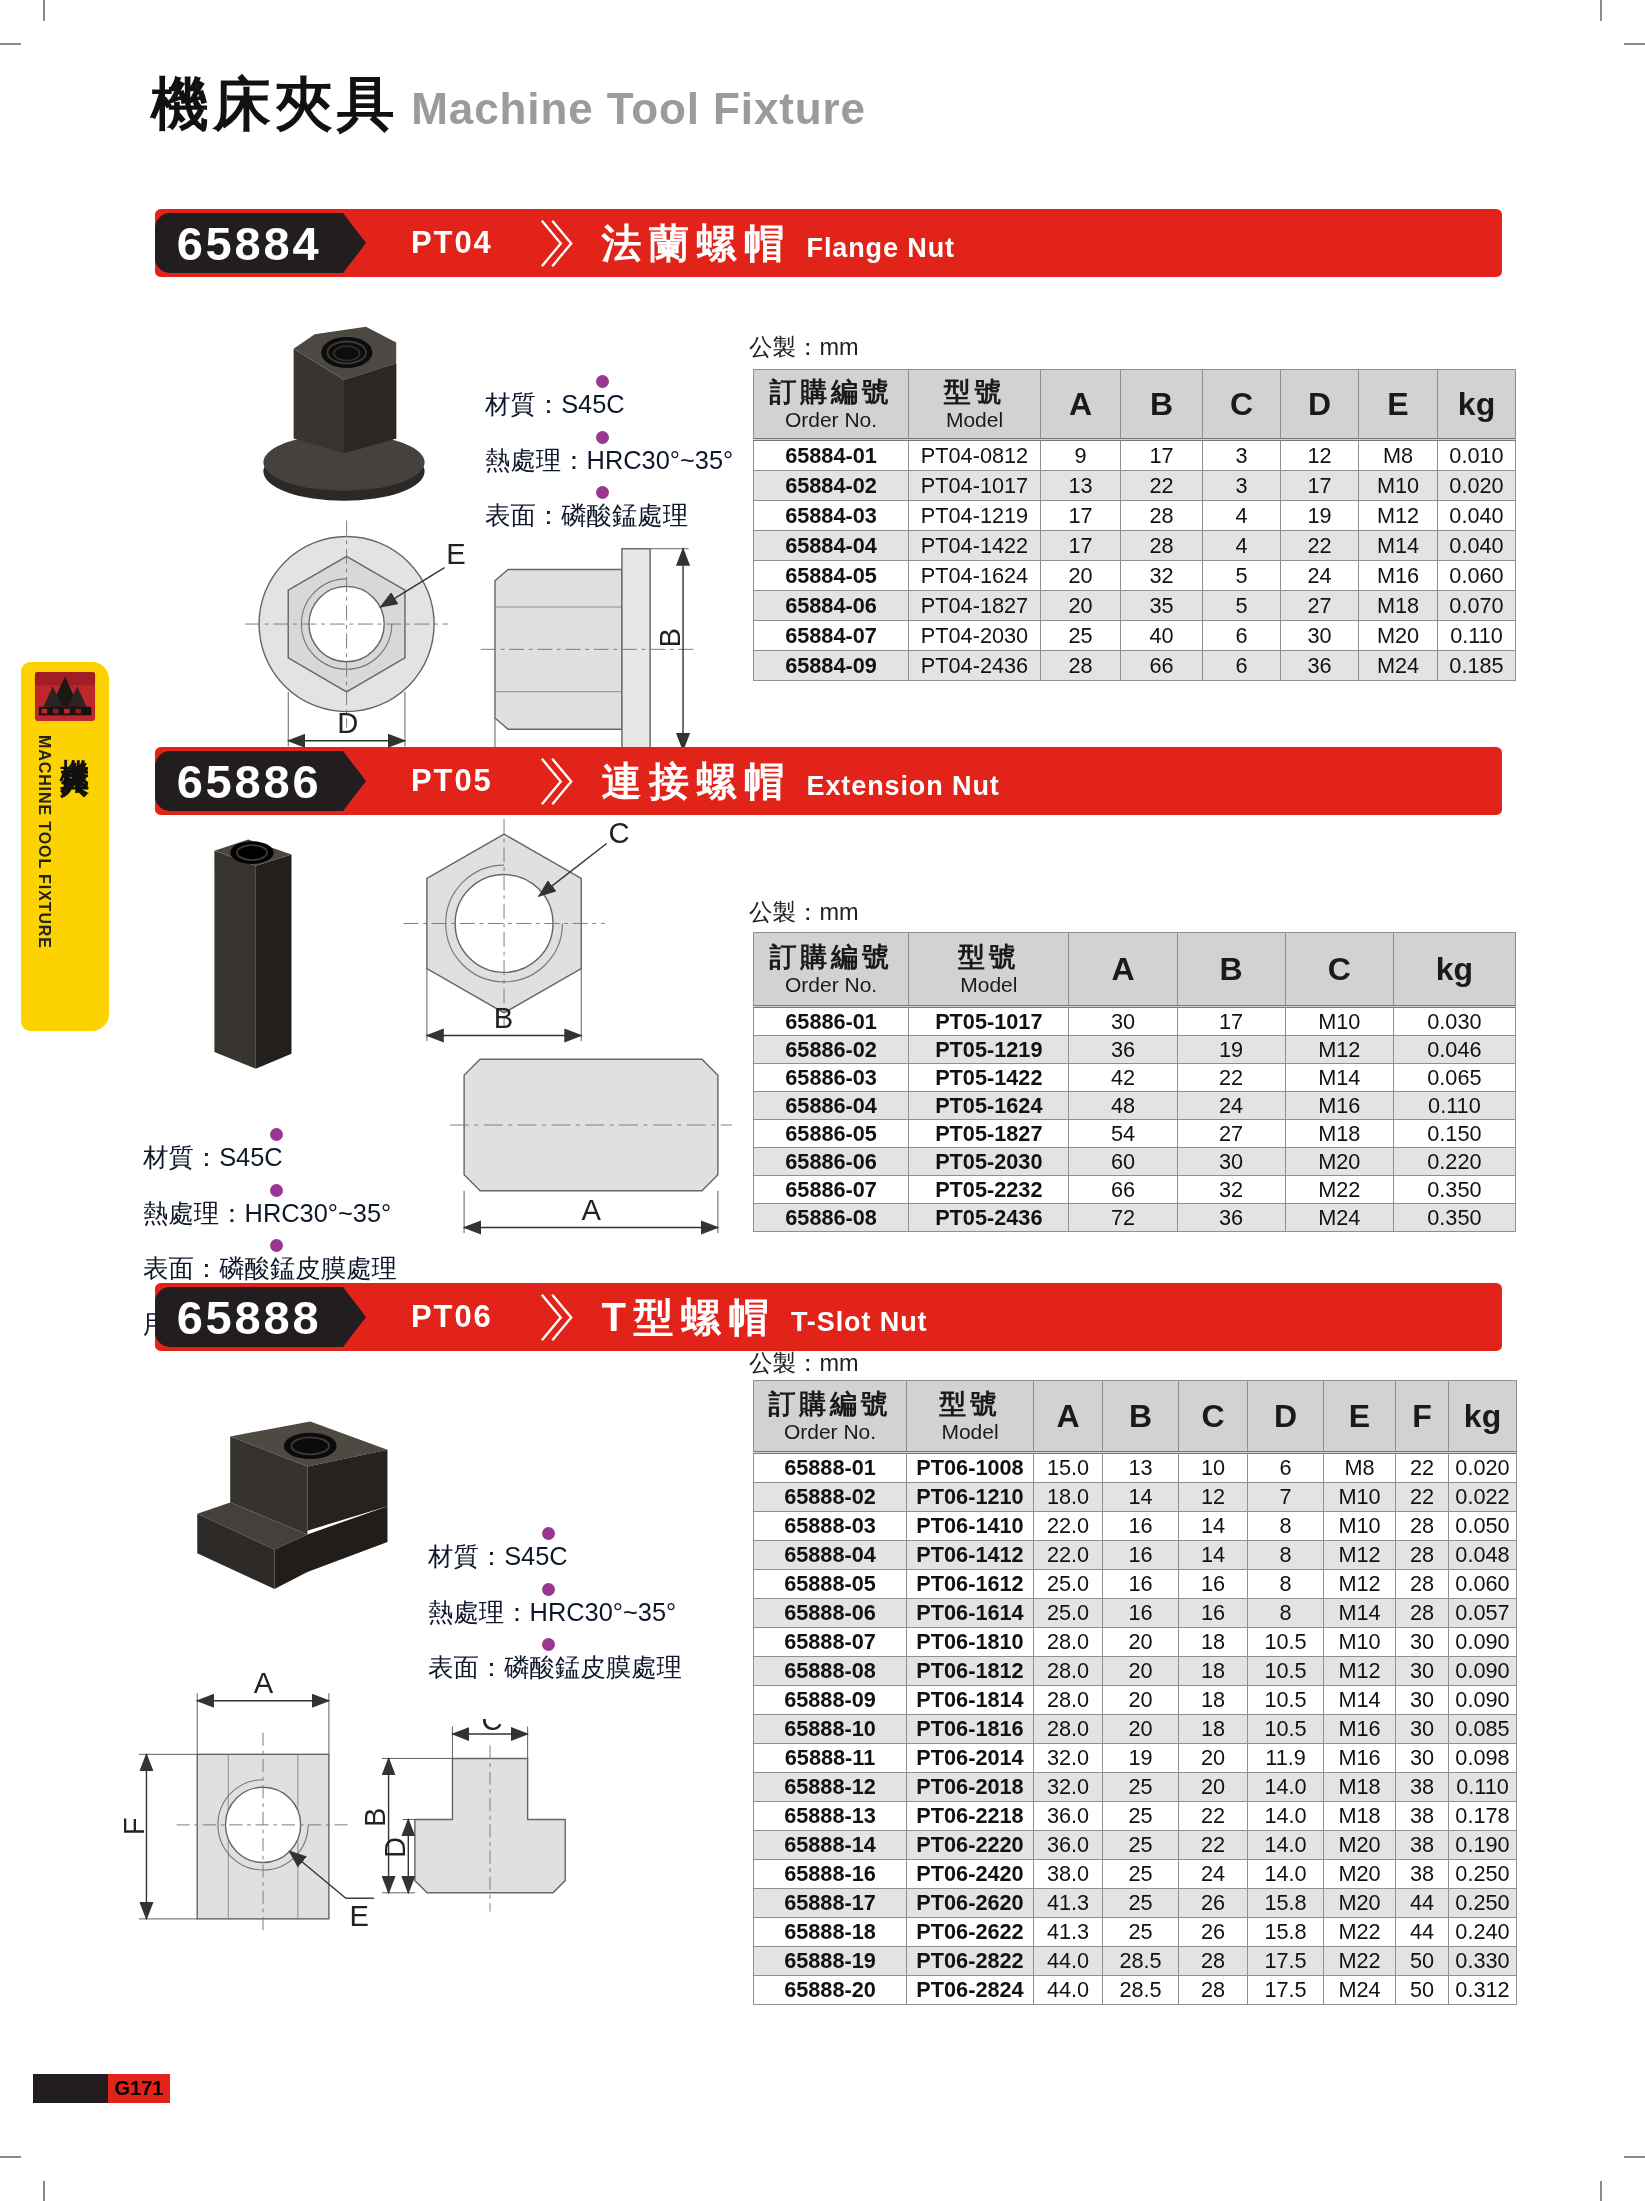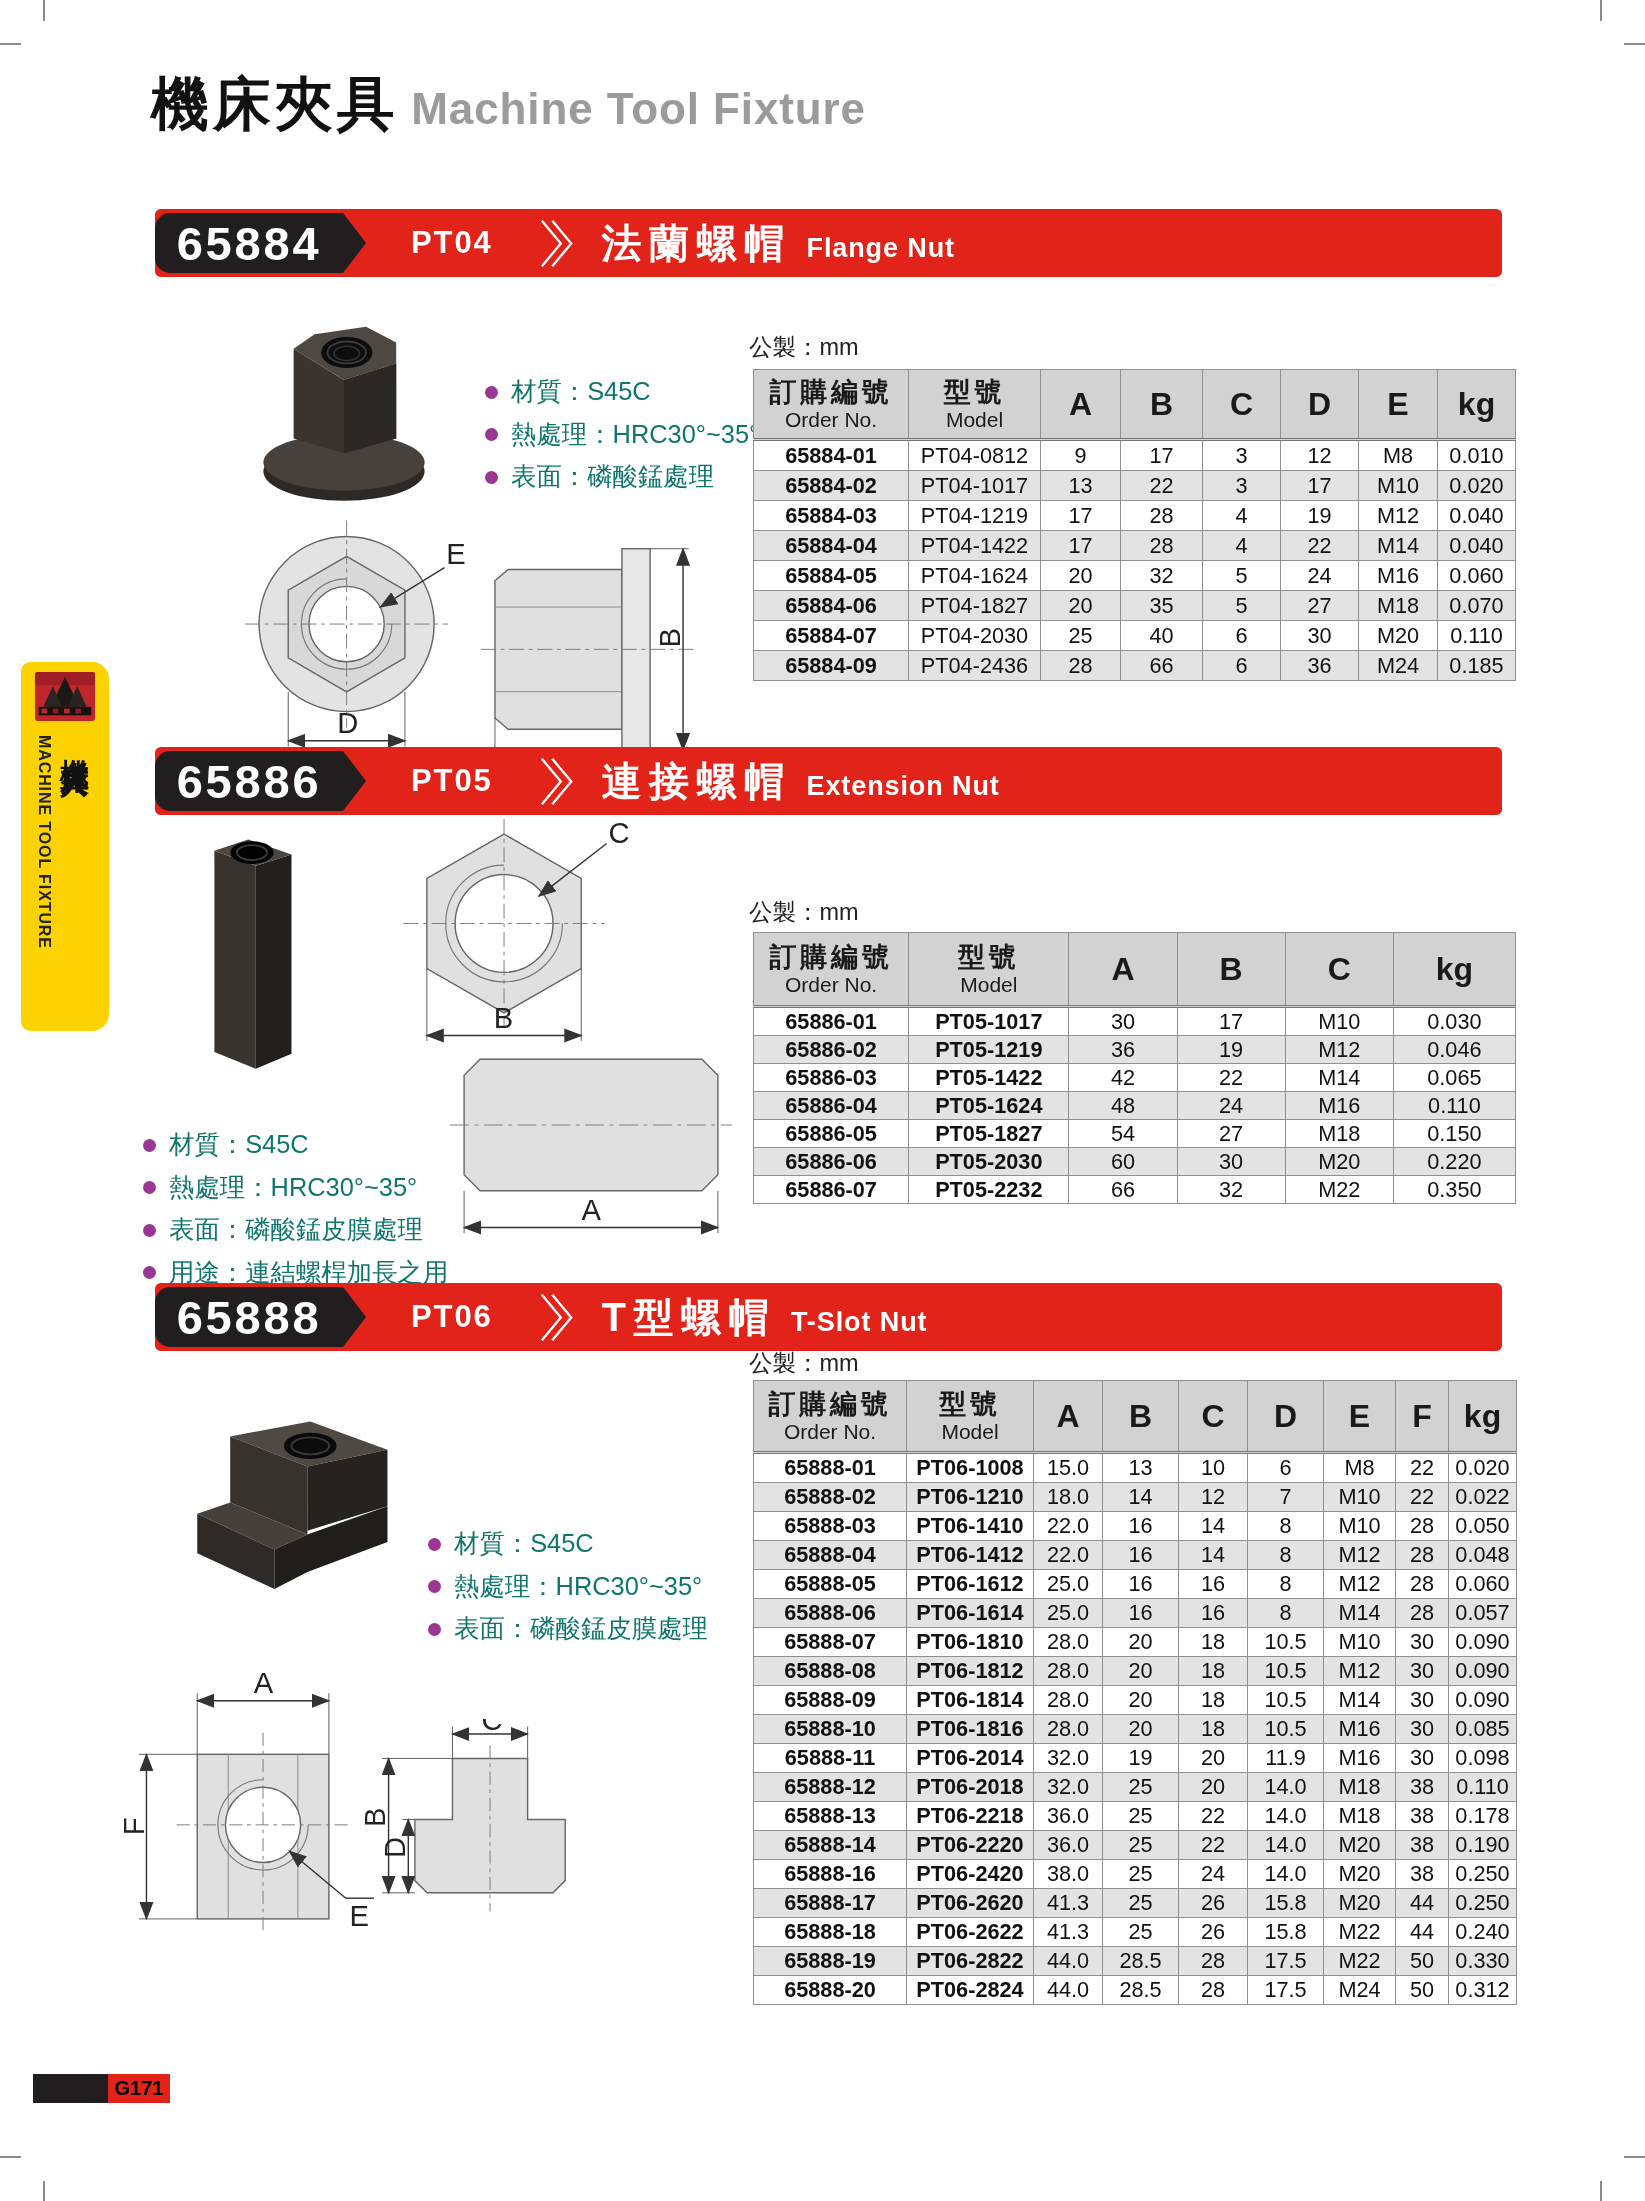--- a/index.html
+++ b/index.html
@@ -19,21 +19,21 @@
   .banner-num span{font-size:47px;font-weight:800;letter-spacing:2.8px;}
   .banner-arrow{width:0;height:0;border-top:30px solid transparent;border-bottom:30px solid transparent;
                 border-left:23.5px solid #221d1e;flex:0 0 auto;}
   .banner-code{font-size:31px;font-weight:bold;letter-spacing:1.9px;margin-left:45px;width:102px;flex:0 0 auto;}
   .chevron-sep{margin-left:24.5px;flex:0 0 auto;}
   .banner-title{display:flex;align-items:baseline;margin-left:26px;}
   .banner-title .zh{font-size:40px;font-weight:bold;letter-spacing:7.5px;}
   .banner-title .en{font-size:27px;font-weight:bold;margin-left:15px;letter-spacing:0.9px;}
   
   .bullets{position:absolute;list-style:none;margin:0;padding:0;}
-  .bullets li{display:flex;align-items:baseline;font-size:25.4px;color:#0f766e;margin-bottom:8.5px;white-space:nowrap;}
+  .bullets li{display:flex;align-items:baseline;font-size:25.4px;color:#0f172a;margin-bottom:8.5px;white-space:nowrap;flex-direction:column;}
   .bullet-dot{width:13px;height:13px;border-radius:50%;background:#9a3794;margin-right:13px;
               flex:0 0 auto;align-self:center;}
   
   .unit{position:absolute;font-size:23.5px;color:#222;}
   
   .tbl-wrap{position:absolute;width:763px;}
   table.spec{width:100%;border-collapse:collapse;table-layout:fixed;border:1.9px solid #8f8f8f;padding-left:8px;}
   table.spec th,table.spec td{border:0.9px solid #8f8f8f;text-align:center;vertical-align:middle;padding:0;}
   table.spec thead th{background:#d2d2d2;border-bottom:3.8px double #777;}
   table.spec .th-zh{font-size:27px;font-weight:bold;letter-spacing:3.8px;line-height:32px;}
@@ -426,20 +426,28 @@
             <td>0.220</td>
           </tr>
           <tr>
             <td>65886-07</td>
             <td>PT05-2232</td>
             <td>66</td>
             <td>32</td>
             <td>M22</td>
             <td>0.350</td>
           </tr>
+          <tr>
+            <td>65886-08</td>
+            <td>PT05-2436</td>
+            <td>72</td>
+            <td>36</td>
+            <td>M24</td>
+            <td>0.350</td>
+          </tr>
         </tbody>
       </table>
   </div>
 
   <div class="banner" style="top:1283px">
     <div class="banner-num">
       <span>65888</span>
     </div>
     <div class="banner-arrow"></div>
     <span class="banner-code">PT06</span>

